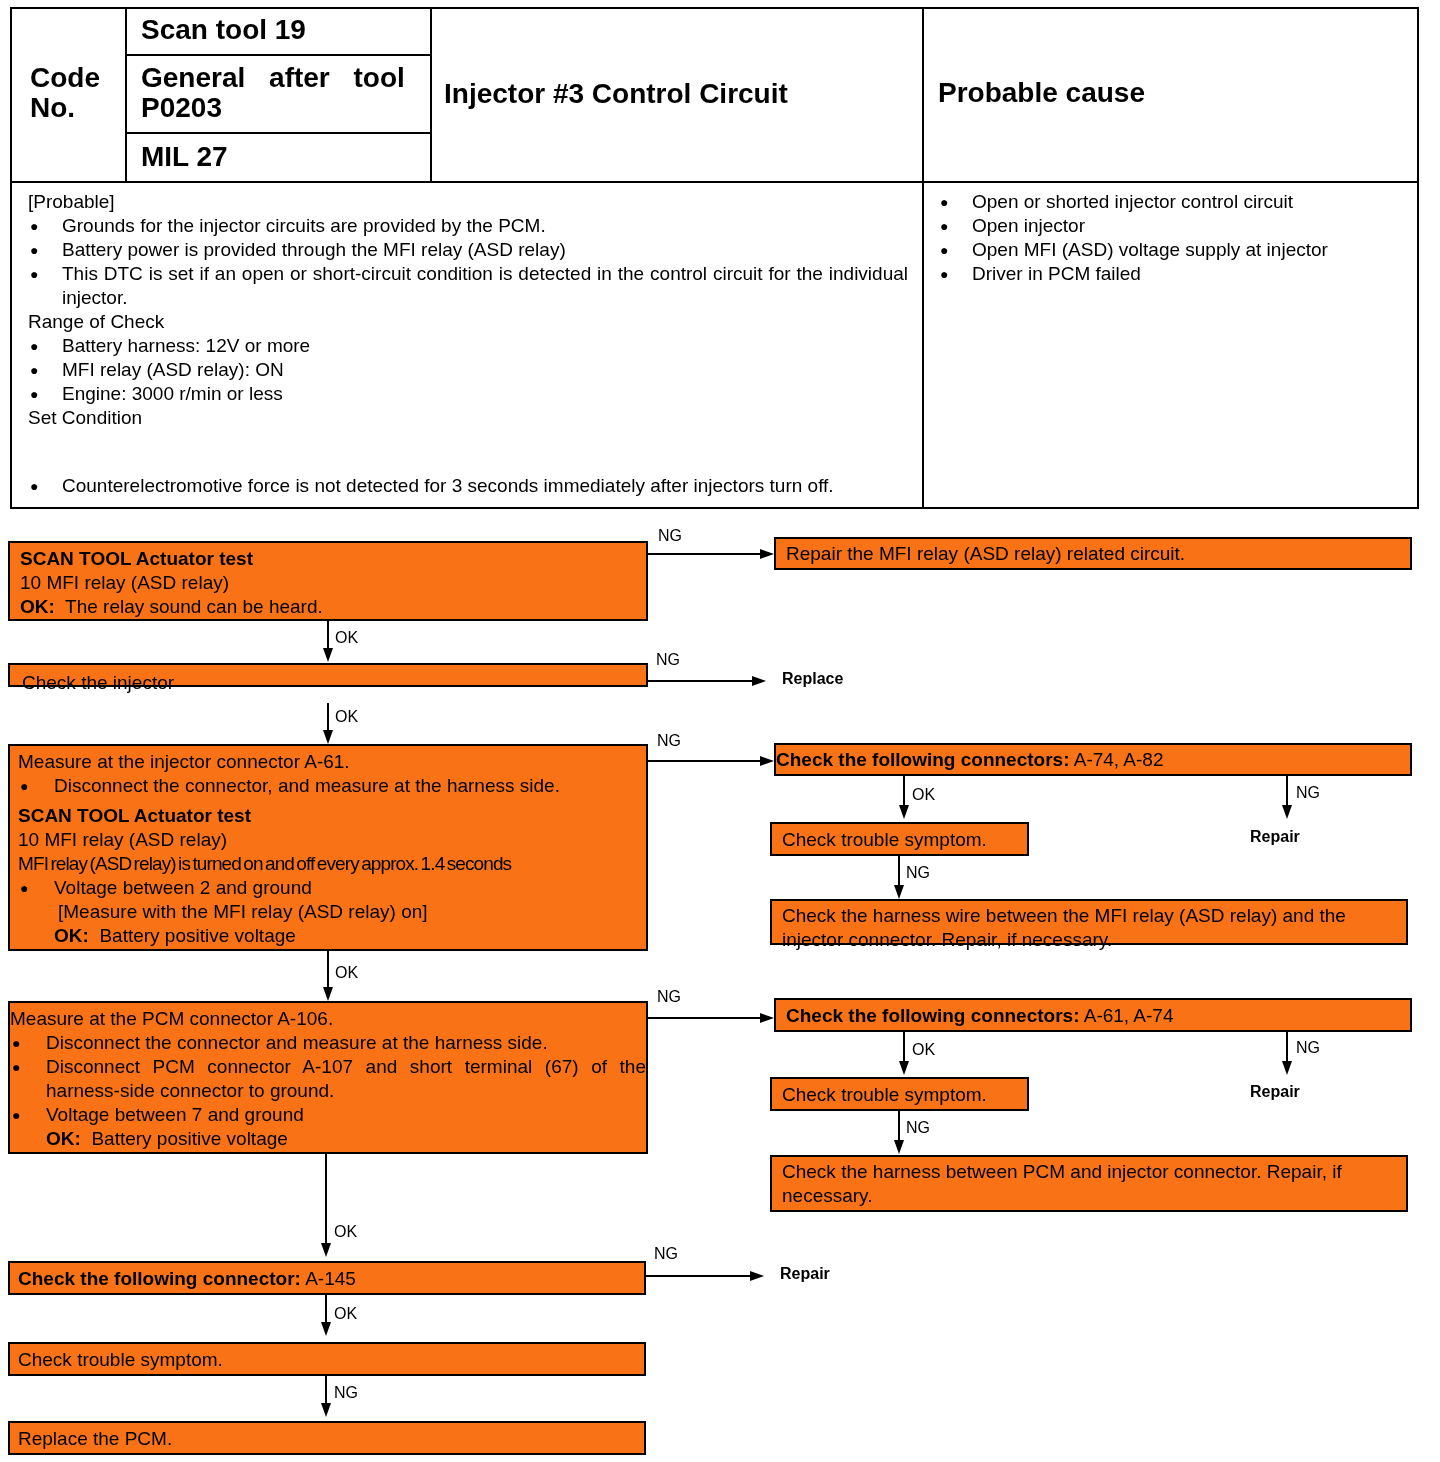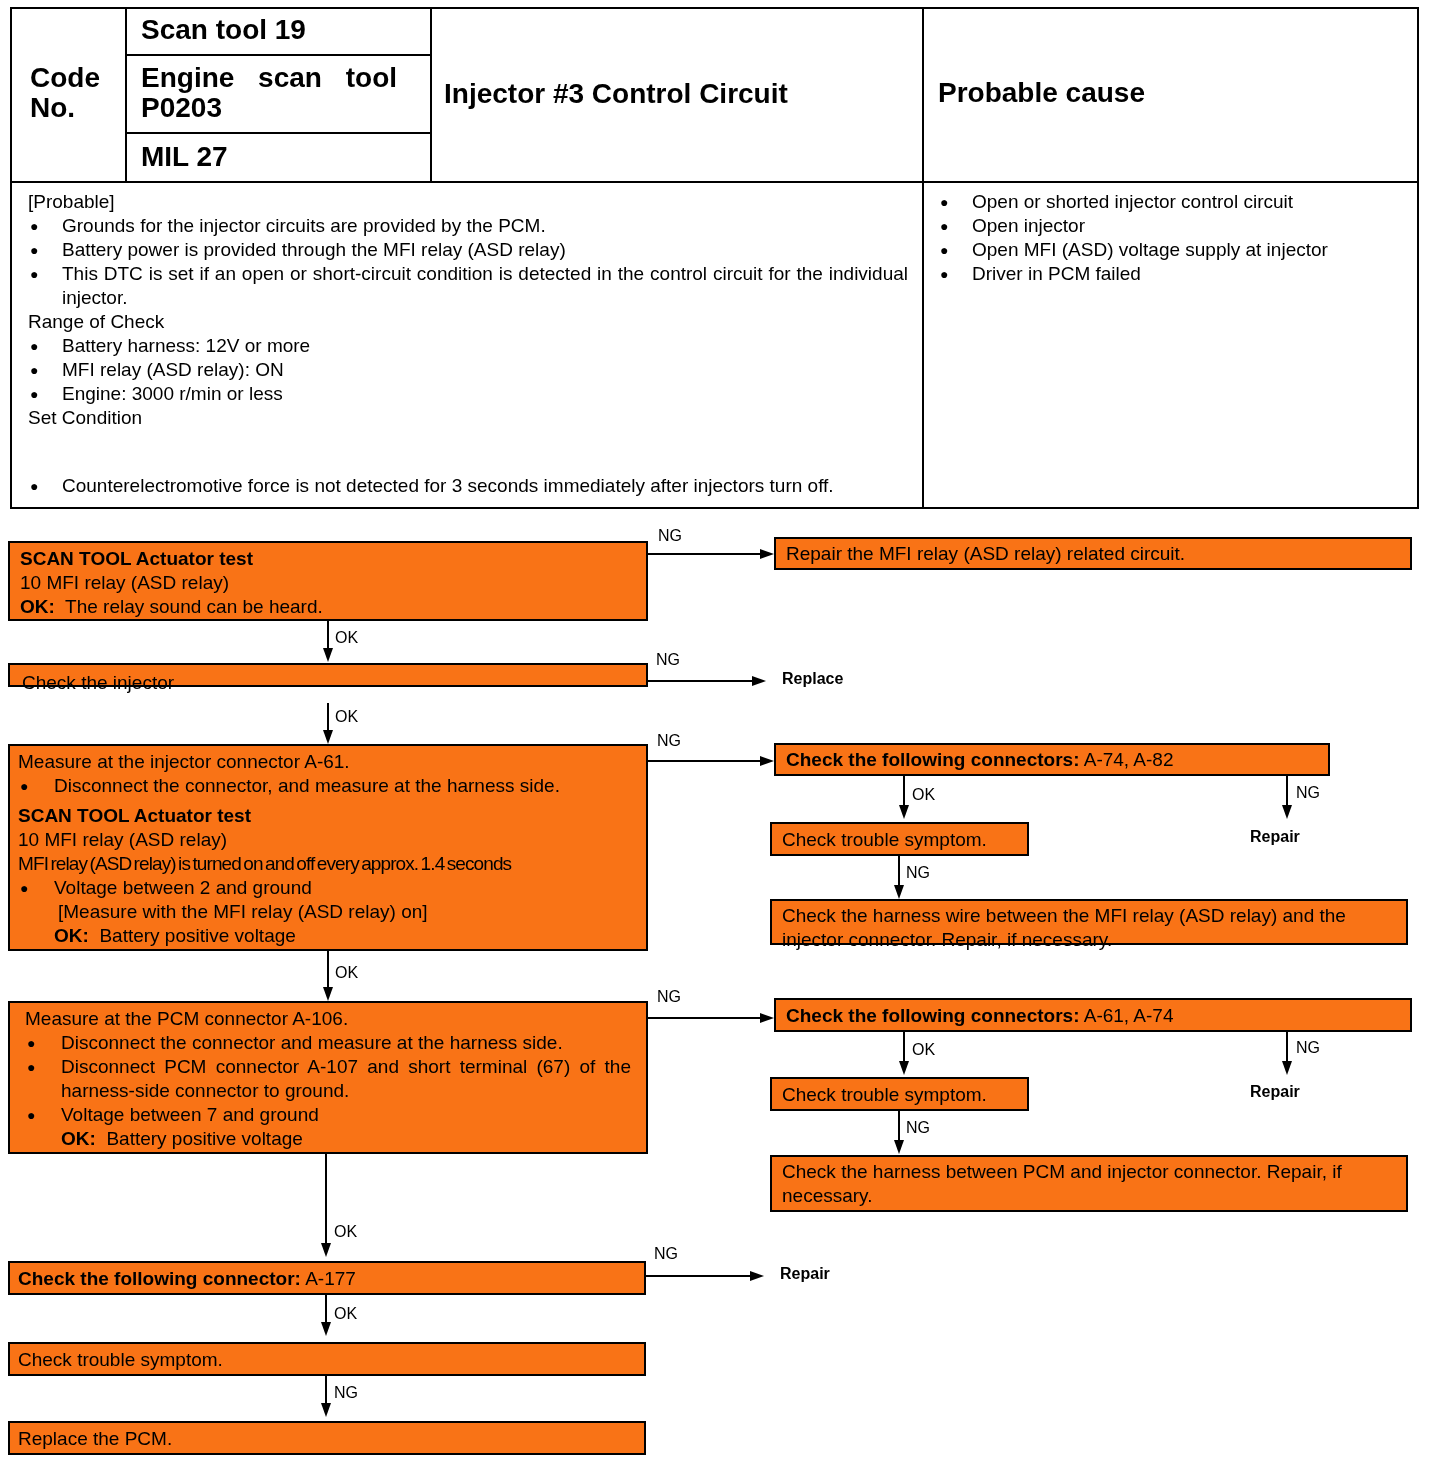--- a/index.html
+++ b/index.html
@@ -31,21 +31,21 @@
 <div class="hline" style="left:125px;top:54px;width:307px;"></div>
 <div class="hline" style="left:125px;top:132px;width:307px;"></div>
 <div class="hline" style="left:10px;top:181px;width:1409px;"></div>
 
 <div class="abs hdr" style="left:30px;top:63px;">
   <div>Code</div>
   <div>No.</div>
 </div>
 <div class="abs hdr" style="left:141px;top:15px;">Scan tool 19</div>
 <div class="abs hdr" style="left:141px;top:63px;width:275px;">
-  <div style="word-spacing:16px;">Engine scan tool</div>
+  <div style="word-spacing:16px;">General after tool</div>
   <div>P0203</div>
 </div>
 <div class="abs hdr" style="left:141px;top:142px;">MIL 27</div>
 <div class="abs hdr" style="left:444px;top:79px;">Injector #3 Control Circuit</div>
 <div class="abs hdr" style="left:938px;top:78px;">Probable cause</div>
 
 <div class="abs t" style="left:28px;top:190px;width:880px;">
   <div>[Probable]</div>
   <div class="bul">Grounds for the injector circuits are provided by the PCM.</div>
   <div class="bul">Battery power is provided through the MFI relay (ASD relay)</div>
@@ -100,21 +100,21 @@
   <div>10 MFI relay (ASD relay)</div>
   <div style="letter-spacing:-0.9px;word-spacing:-2px;">MFI relay (ASD relay) is turned on and off every approx. 1.4 seconds</div>
   <div class="bul" style="padding-left:36px;">Voltage between 2 and ground</div>
   <div style="padding-left:40px;">[Measure with the MFI relay (ASD relay) on]</div>
   <div style="padding-left:36px;"><span class="b">OK:</span>&nbsp; <span>Battery positive voltage</span></div>
 </div>
 <div class="lbl" style="left:657px;top:731px;">NG</div>
 <div class="hline" style="left:648px;top:760px;width:114px;"></div>
 <div class="arr-r" style="left:760px;top:756px;"></div>
 
-<div class="box t" style="left:774px;top:743px;width:556px;height:33px;padding:3px 10px;">
+<div class="box t" style="left:774px;top:743px;width:638px;height:33px;padding:3px 0;">
   <span class="b">Check the following connectors:</span>
   <span>A-74, A-82</span>
 </div>
 <div class="vline" style="left:903px;top:776px;height:30px;"></div>
 <div class="arr-d" style="left:899px;top:805px;"></div>
 <div class="lbl" style="left:912px;top:785px;">OK</div>
 <div class="vline" style="left:1286px;top:776px;height:30px;"></div>
 <div class="arr-d" style="left:1282px;top:805px;"></div>
 <div class="lbl" style="left:1296px;top:783px;">NG</div>
 <div class="lbl b" style="left:1250px;top:827px;">Repair</div>
@@ -125,21 +125,21 @@
 <div class="arr-d" style="left:894px;top:885px;"></div>
 <div class="lbl" style="left:906px;top:863px;">NG</div>
 <div class="box t wrap" style="left:770px;top:899px;width:638px;height:46px;padding:3px 10px;">
   <span>Check the harness wire between the MFI relay (ASD relay) and the injector connector. Repair, if necessary.</span>
 </div>
 
 <div class="vline" style="left:327px;top:951px;height:37px;"></div>
 <div class="arr-d" style="left:323px;top:987px;"></div>
 <div class="lbl" style="left:335px;top:963px;">OK</div>
 
-<div class="box t" style="left:8px;top:1001px;width:640px;height:153px;padding:4px 15px;">
+<div class="box t" style="left:8px;top:1001px;width:640px;height:153px;padding:4px 0;">
   <div>Measure at the PCM connector A-106.</div>
   <div class="bul" style="padding-left:36px;">Disconnect the connector and measure at the harness side.</div>
   <div class="bul wrap" style="padding-left:36px;text-align:justify;">Disconnect PCM connector A-107 and short terminal (67) of the harness-side connector to ground.</div>
   <div class="bul" style="padding-left:36px;">Voltage between 7 and ground</div>
   <div style="padding-left:36px;"><span class="b">OK:</span>&nbsp; <span>Battery positive voltage</span></div>
 </div>
 <div class="lbl" style="left:657px;top:987px;">NG</div>
 <div class="hline" style="left:648px;top:1017px;width:114px;"></div>
 <div class="arr-r" style="left:760px;top:1013px;"></div>
 
@@ -163,21 +163,21 @@
 <div class="box t wrap" style="left:770px;top:1155px;width:638px;height:57px;padding:3px 10px;">
   <span>Check the harness between PCM and injector connector. Repair, if necessary.</span>
 </div>
 
 <div class="vline" style="left:325px;top:1154px;height:90px;"></div>
 <div class="arr-d" style="left:321px;top:1243px;"></div>
 <div class="lbl" style="left:334px;top:1222px;">OK</div>
 
 <div class="box t" style="left:8px;top:1261px;width:638px;height:34px;padding:4px 8px;">
   <span class="b">Check the following connector:</span>
-  <span>A-177</span>
+  <span>A-145</span>
 </div>
 <div class="lbl" style="left:654px;top:1244px;">NG</div>
 <div class="hline" style="left:646px;top:1275px;width:106px;"></div>
 <div class="arr-r" style="left:750px;top:1271px;"></div>
 <div class="lbl b" style="left:780px;top:1264px;">Repair</div>
 
 <div class="vline" style="left:325px;top:1295px;height:28px;"></div>
 <div class="arr-d" style="left:321px;top:1322px;"></div>
 <div class="lbl" style="left:334px;top:1304px;">OK</div>
 

